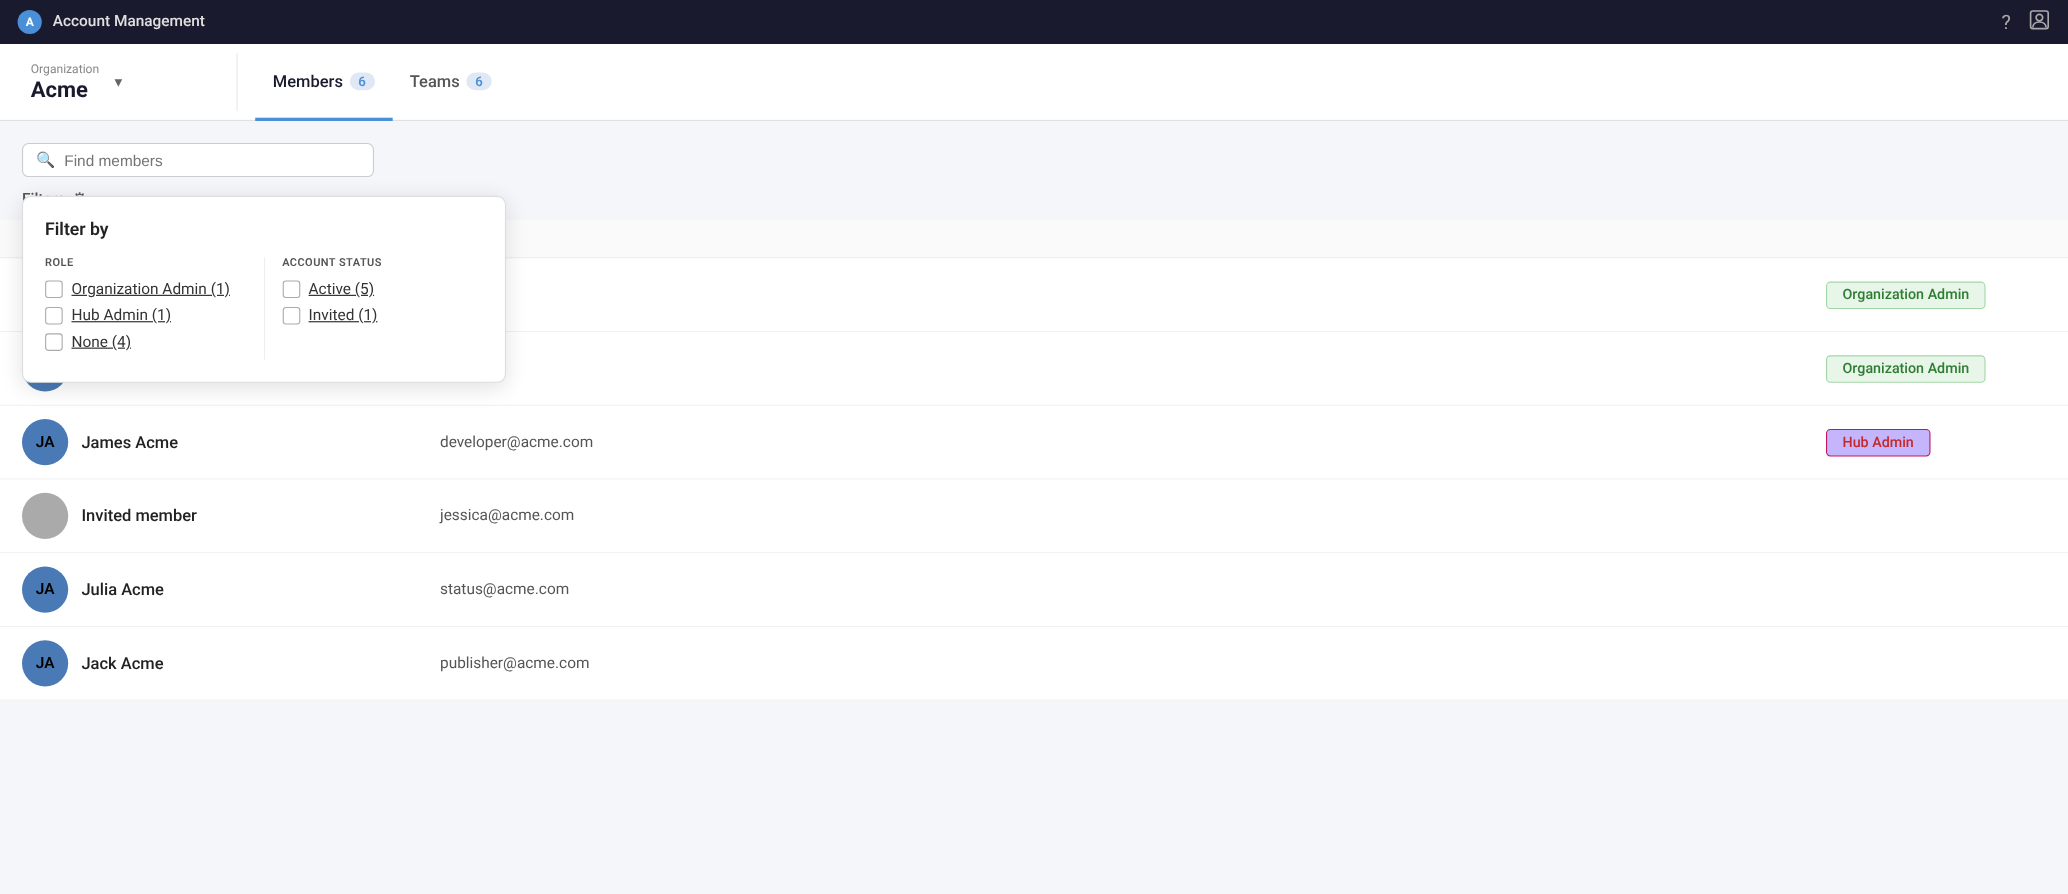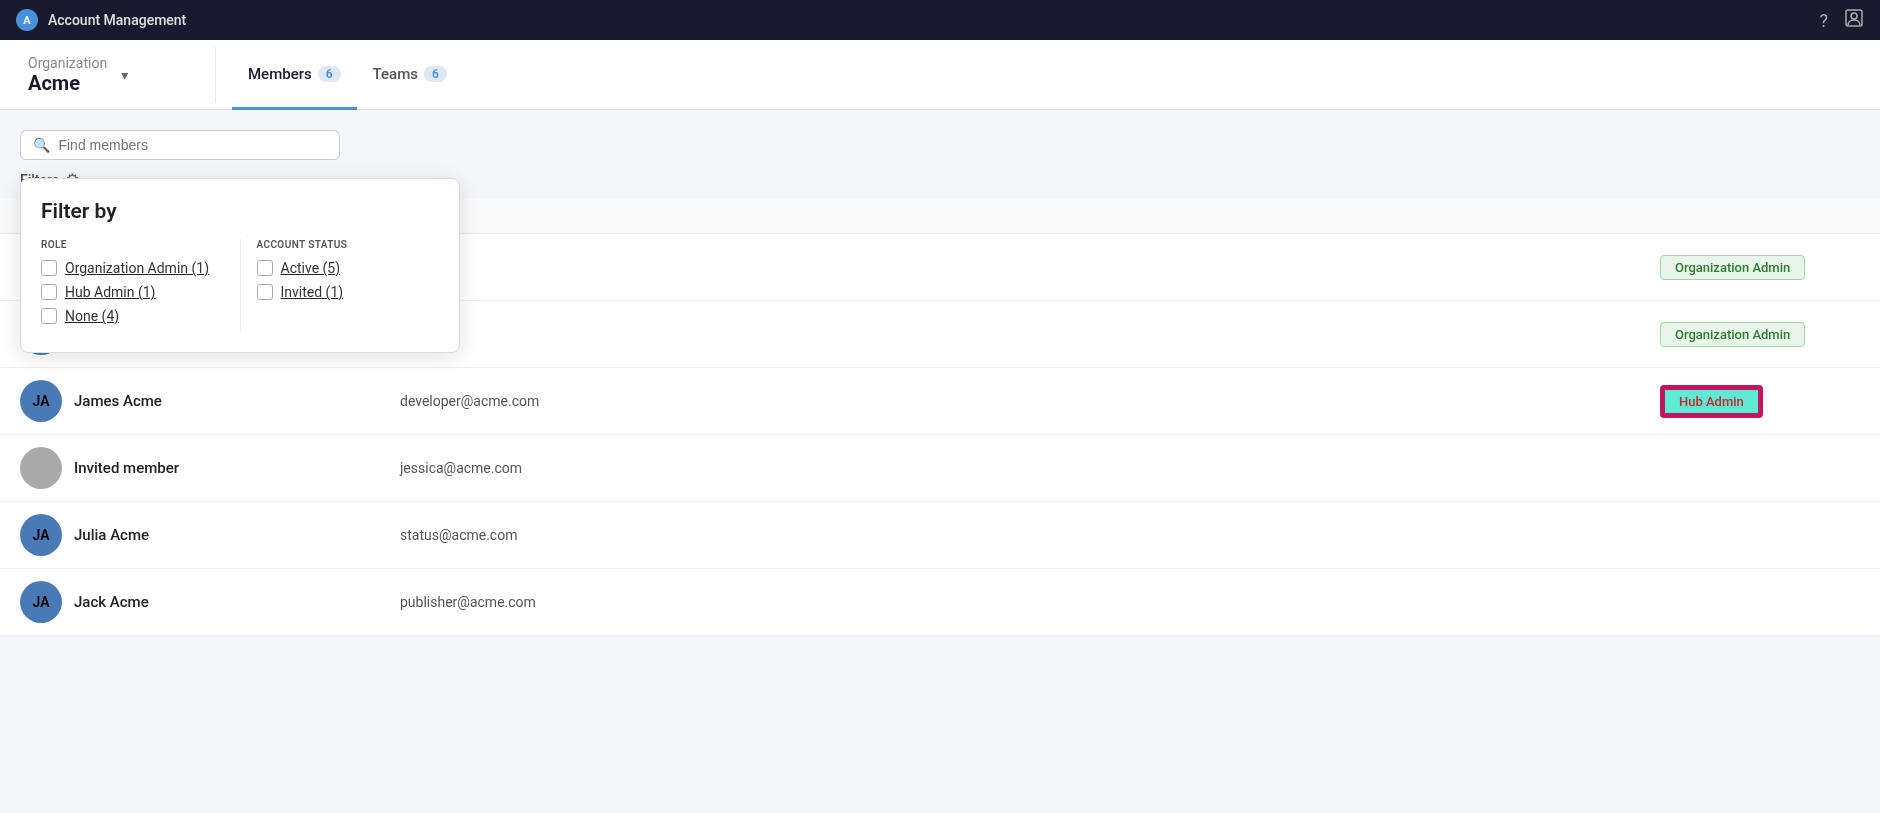--- a/index.html
+++ b/index.html
@@ -55,21 +55,21 @@
     .org-selector {
       display: flex;
       align-items: center;
       gap: 8px;
       padding: 8px 12px;
       cursor: pointer;
       border-right: 1px solid #e8e8e8;
       min-width: 200px;
     }
     .org-text { display: flex; flex-direction: column; }
-    .org-label { font-size: 14px; color: #888; }
+    .org-label { font-size: 11px; color: #888; }
     .org-name { font-size: 20px; font-weight: 700; color: #1a1a2e; }
     .org-chevron { color: #666; font-size: 14px; margin-left: 6px; }
 
     
     .tabs {
       display: flex;
       align-items: center;
       height: 100%;
       padding: 0 16px;
       gap: 0;
@@ -205,37 +205,37 @@
       flex: 0 0 200px;
     }
     .role-badge {
       display: inline-block;
       padding: 4px 14px;
       border-radius: 4px;
       font-size: 13px;
       font-weight: 500;
     }
     .role-badge.org-admin { background: #e8f5e9; color: #2e7d32; border: 1px solid #a5d6a7; }
-    .role-badge.hub-admin { background: #5eead4; color: #c62828; border: 5px solid #be185d; }
+    .role-badge.hub-admin { background: #c4b5fd; color: #c62828; border: 1px solid #be185d; }
 
     
     .filter-dropdown {
       position: absolute;
       top: 68px;
       left: 20px;
       background: #fff;
       border: 1px solid #ddd;
       border-radius: 8px;
       box-shadow: 0 4px 20px rgba(0,0,0,0.12);
       z-index: 100;
       width: 440px;
       padding: 20px;
     }
     .filter-title {
-      font-size: 21px;
+      font-size: 16px;
       font-weight: 600;
       color: #222;
       margin-bottom: 16px;
     }
     .filter-sections {
       display: flex;
       gap: 0;
     }
     .filter-section {
       flex: 1;

